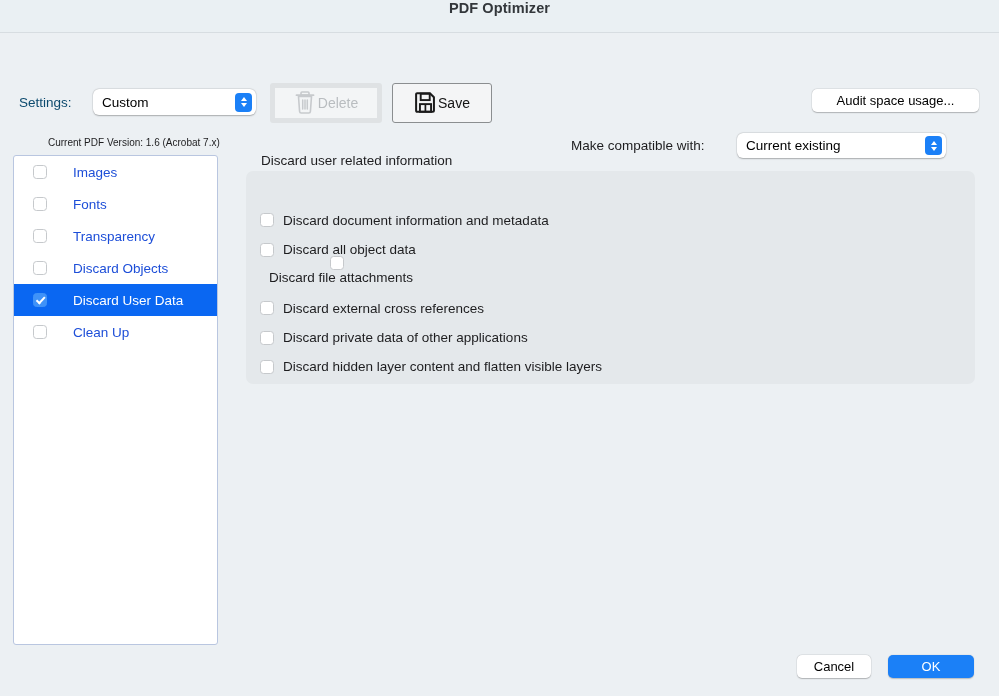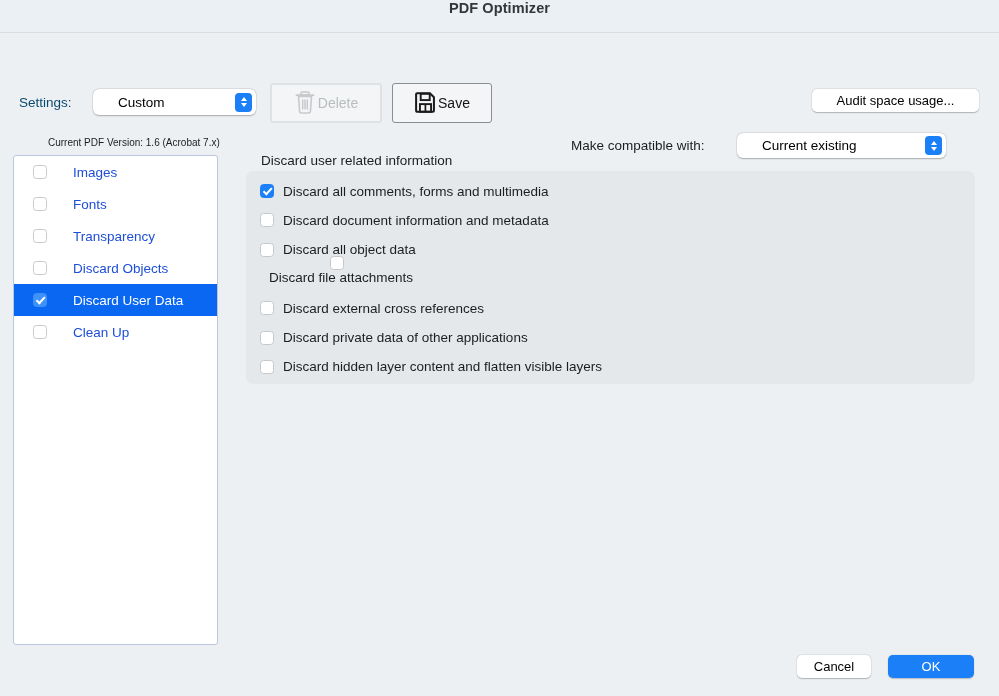--- a/index.html
+++ b/index.html
@@ -48,21 +48,20 @@
     color: #0c4a6e;
   }
   .popup {
     position: absolute;
     background: #ffffff;
     border-radius: 6px;
     box-shadow: 0 0.5px 1.5px rgba(0,0,0,0.26), 0 0 0 0.5px rgba(0,0,0,0.07);
     display: flex;
     align-items: center;
     box-sizing: border-box;
-    padding-left: 16px;
   }
   .popup-text {
     font-size: 13.5px;
     color: #000;
     padding-left: 9px;
     flex: 1;
     white-space: nowrap;
     overflow: hidden;
   }
   .popup-arrows {
@@ -89,21 +88,21 @@
   #compat-popup { left: 737px; top: 100px; width: 209px; height: 25px; }
 
   .tb-button {
     position: absolute;
     box-sizing: border-box;
     display: flex;
     align-items: center;
     justify-content: center;
     border-radius: 3px;
     background: #f7f8f8;
-    border: 2px solid #0f172a;
+    border: 5px solid #0f172a;
     font-size: 14px;
   }
   #delete-button {
     left: 270px; top: 50px; width: 112px; height: 40px;
     border-color: #dfe2e4;
     background: #f3f5f6;
     color: #b9bdc0;
   }
   #save-button {
     left: 392px; top: 50px; width: 100px; height: 40px;
@@ -323,24 +322,20 @@
       <span class="side-label">Discard User Data</span>
     </div>
     <div class="side-row">
       <span class="cb"></span>
       <span class="side-label">Clean Up</span>
     </div>
   </div>
 
 <span class="group-title">Discard user related information</span>
 <div class="groupbox" id="options-group">
-    <div class="opt-row" style="top: 10px;">
-      <span class="cb checked"></span>
-      <span class="opt-label">Discard all comments, forms and multimedia</span>
-    </div>
     <div class="opt-row" style="top: 39.3px;">
       <span class="cb"></span>
       <span class="opt-label">Discard document information and metadata</span>
     </div>
     <div class="opt-row" style="top: 68.6px;">
       <span class="cb"></span>
       <span class="opt-label">Discard all object data</span>
     </div>
     <div class="opt-row" style="top: 85px; flex-direction: column;">
       <span class="cb"></span>

